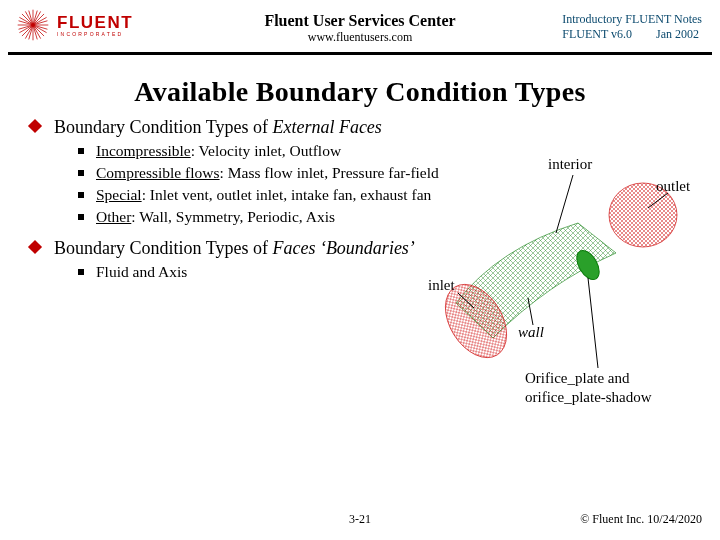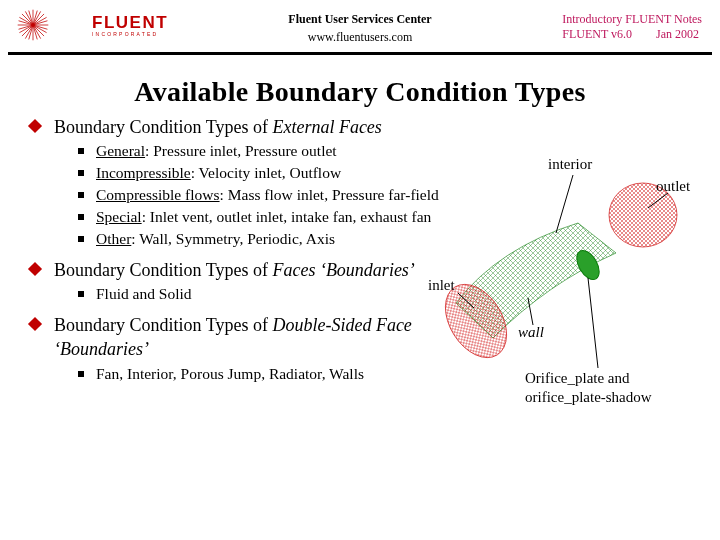--- a/index.html
+++ b/index.html
@@ -1,26 +1,26 @@
 <!DOCTYPE html>
 <html><head>
 <meta charset="utf-8">
 <style>
   * { box-sizing: border-box; margin: 0; padding: 0; }
   html, body { width: 720px; height: 540px; font-family: "Times New Roman", Times, serif; background: #fff; overflow: hidden; }
   .slide { position: relative; width: 720px; height: 540px; }
   .header { position: relative; height: 58px; }
   .logo { position: absolute; left: 16px; top: 8px; display: flex; align-items: center; gap: 7px; }
   .logo-mark { width: 34px; height: 34px; position: relative; }
-  .logo-text { display: flex; flex-direction: column; line-height: 1; margin-left: 35px; }
+  .logo-text { display: flex; flex-direction: column; line-height: 1; }
   .logo-text .t1 { font-family: Arial, sans-serif; font-weight: 900; font-size: 17px; letter-spacing: 1.5px; color: #c00000; }
   .logo-text .t2 { font-family: Arial, sans-serif; font-size: 5px; letter-spacing: 2.2px; color: #c00000; margin-top: 1px; }
-  .center-hdr { position: absolute; left: 0; right: 0; top: 12px; text-align: center; font-family: "Times New Roman", serif; font-weight: bold; font-size: 12px; }
+  .center-hdr { position: absolute; left: 0; right: 0; top: 12px; text-align: center; font-family: "Times New Roman", serif; font-weight: bold; font-size: 16px; }
   .center-url { position: absolute; left: 0; right: 0; top: 30px; text-align: center; font-family: "Times New Roman", serif; font-size: 12px; }
-  .right-hdr { position: absolute; right: 18px; top: 12px; font-family: "Times New Roman", serif; font-size: 12px; color: #be185d; text-align: left; line-height: 1.25; }
+  .right-hdr { position: absolute; right: 18px; top: 12px; font-family: "Times New Roman", serif; font-size: 12px; color: #0c4a6e; text-align: left; line-height: 1.25; }
   .right-hdr .row2 { display: flex; gap: 24px; }
   .hr { position: absolute; left: 8px; right: 8px; top: 52px; height: 3px; background: #000; }
   .title { text-align: center; font-size: 28px; font-family: "Times New Roman", serif; margin-top: 18px; letter-spacing: 0.3px; }
   .content { position: absolute; top: 115px; left: 30px; right: 30px; bottom: 40px; }
   .section { margin-bottom: 8px; }
   .sec-head { position: relative; padding-left: 24px; font-size: 18px; line-height: 1.35; }
   .sec-head .diamond { position: absolute; left: 0; top: 6px; width: 10px; height: 10px; background: #c00000; transform: rotate(45deg); }
   .italic { font-style: italic; }
   .sub-list { margin-top: 2px; margin-left: 48px; width: 362px; }
   .sub-item { position: relative; padding-left: 18px; font-size: 15.5px; line-height: 1.35; margin-bottom: 1px; }
@@ -90,47 +90,37 @@
   <h1 class="title">Available Boundary Condition Types</h1>
 
   <div class="content">
 
     <div class="section">
       <div class="sec-head">
         <span class="diamond"></span>
         <span>Boundary Condition Types of </span><span class="italic">External Faces</span>
       </div>
       <div class="sub-list">
-        <div class="sub-item"><span class="dot"></span><span class="u">General</span><span>:  Pressure inlet, Pressure outlet</span></div>
         <div class="sub-item"><span class="dot"></span><span class="u">Incompressible</span><span>:  Velocity inlet, Outflow</span></div>
         <div class="sub-item"><span class="dot"></span><span class="u">Compressible flows</span><span>:  Mass flow inlet, Pressure far-field</span></div>
         <div class="sub-item"><span class="dot"></span><span class="u">Special</span><span>:  Inlet vent, outlet inlet, intake fan, exhaust fan</span></div>
         <div class="sub-item"><span class="dot"></span><span class="u">Other</span><span>:  Wall, Symmetry, Periodic, Axis</span></div>
       </div>
     </div>
 
     <div class="section">
       <div class="sec-head" style="width:400px">
         <span class="diamond"></span>
         <span>Boundary Condition Types of </span><span class="italic">Faces ‘Boundaries’</span>
       </div>
       <div class="sub-list">
-        <div class="sub-item"><span class="dot"></span><span>Fluid and Solid</span></div>
+        <div class="sub-item"><span class="dot"></span><span>Fluid and Axis</span></div>
       </div>
     </div>
 
-    <div class="section">
-      <div class="sec-head" style="width:400px">
-        <span class="diamond"></span>
-        <span>Boundary Condition Types of </span><span class="italic">Double-Sided Face ‘Boundaries’</span>
-      </div>
-      <div class="sub-list">
-        <div class="sub-item"><span class="dot"></span><span>Fan, Interior, Porous Jump, Radiator, Walls</span></div>
-      </div>
-    </div>
 
     <div class="figure">
       <svg viewBox="0 0 258 265" width="258" height="265">
         <defs>
           <pattern id="meshR" width="4" height="4" patternUnits="userSpaceOnUse">
             <path d="M0 0 L4 4 M4 0 L0 4" stroke="#d01414" stroke-width="0.5"></path>
           </pattern>
           <pattern id="meshG" width="5" height="5" patternUnits="userSpaceOnUse">
             <path d="M0 0 L5 5 M5 0 L0 5" stroke="#0a7a0a" stroke-width="0.4"></path>
           </pattern>
@@ -156,14 +146,18 @@
       </svg>
       <div class="label" style="left:110px; top:3px;">interior</div>
       <div class="label" style="left:218px; top:25px;">outlet</div>
       <div class="label" style="left:-10px; top:124px;">inlet</div>
       <div class="label" style="left:80px; top:171px;font-style:italic;">wall</div>
       <div class="label" style="left:87px; top:216px; width:150px; line-height:1.25;">Orifice_plate and orifice_plate-shadow</div>
     </div>
 
   </div>
 
+  <div class="footer">
+    <div class="pg">3-21</div>
+    <div class="cp">© Fluent Inc. 10/24/2020</div>
+  </div>
 
 </div>
 
 </body></html>

